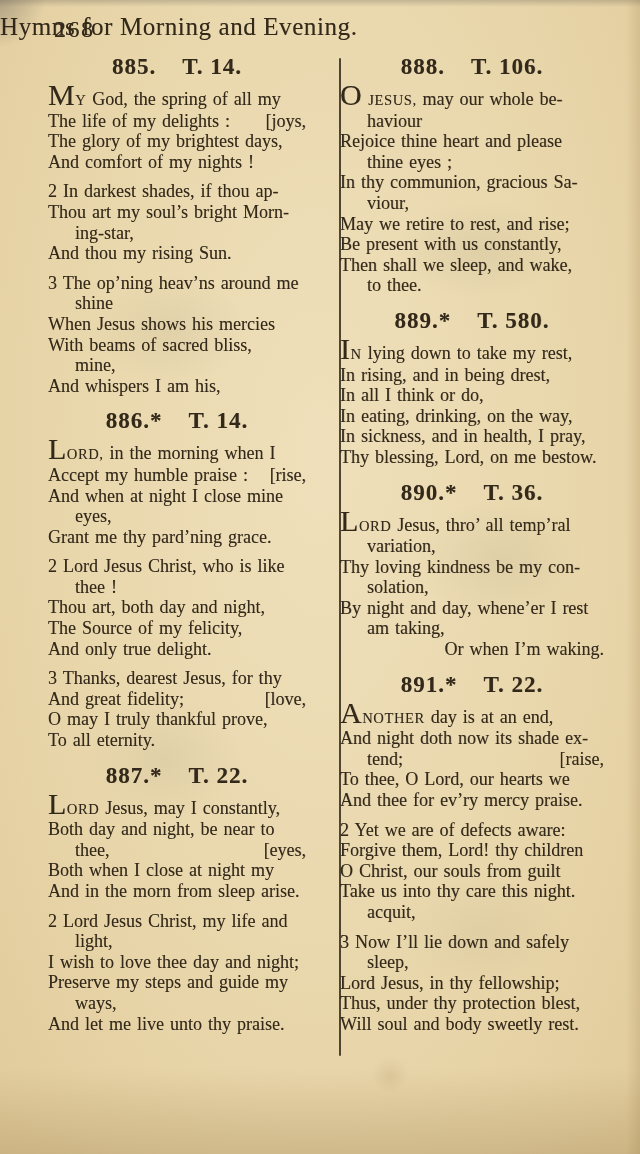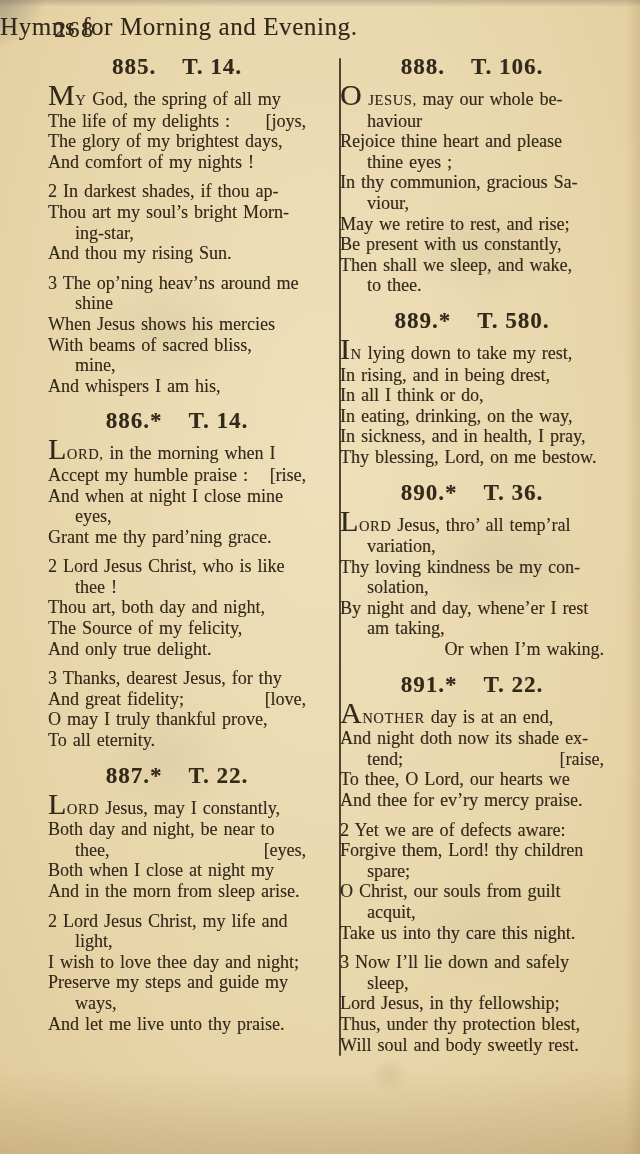--- a/index.html
+++ b/index.html
@@ -334,31 +334,28 @@
               <span class="main">And thee for ev’ry mercy praise.</span>
             </div>
           </div>
           <div class="verse">
             <div class="line">
               <span class="main">2 Yet we are of defects aware:</span>
             </div>
             <div class="line">
               <span class="main">Forgive them, Lord! thy children</span>
             </div>
-            <div class="line indent1">
-              <span class="main">spare;</span>
-            </div>
             <div class="line">
               <span class="main">O Christ, our souls from guilt</span>
             </div>
+            <div class="line">
+              <span class="main">Take us into thy care this night.</span>
+            </div>
             <div class="line indent1">
               <span class="main">acquit,</span>
-            </div>
-            <div class="line">
-              <span class="main">Take us into thy care this night.</span>
             </div>
           </div>
           <div class="verse">
             <div class="line">
               <span class="main">3 Now I’ll lie down and safely</span>
             </div>
             <div class="line indent1">
               <span class="main">sleep,</span>
             </div>
             <div class="line">

